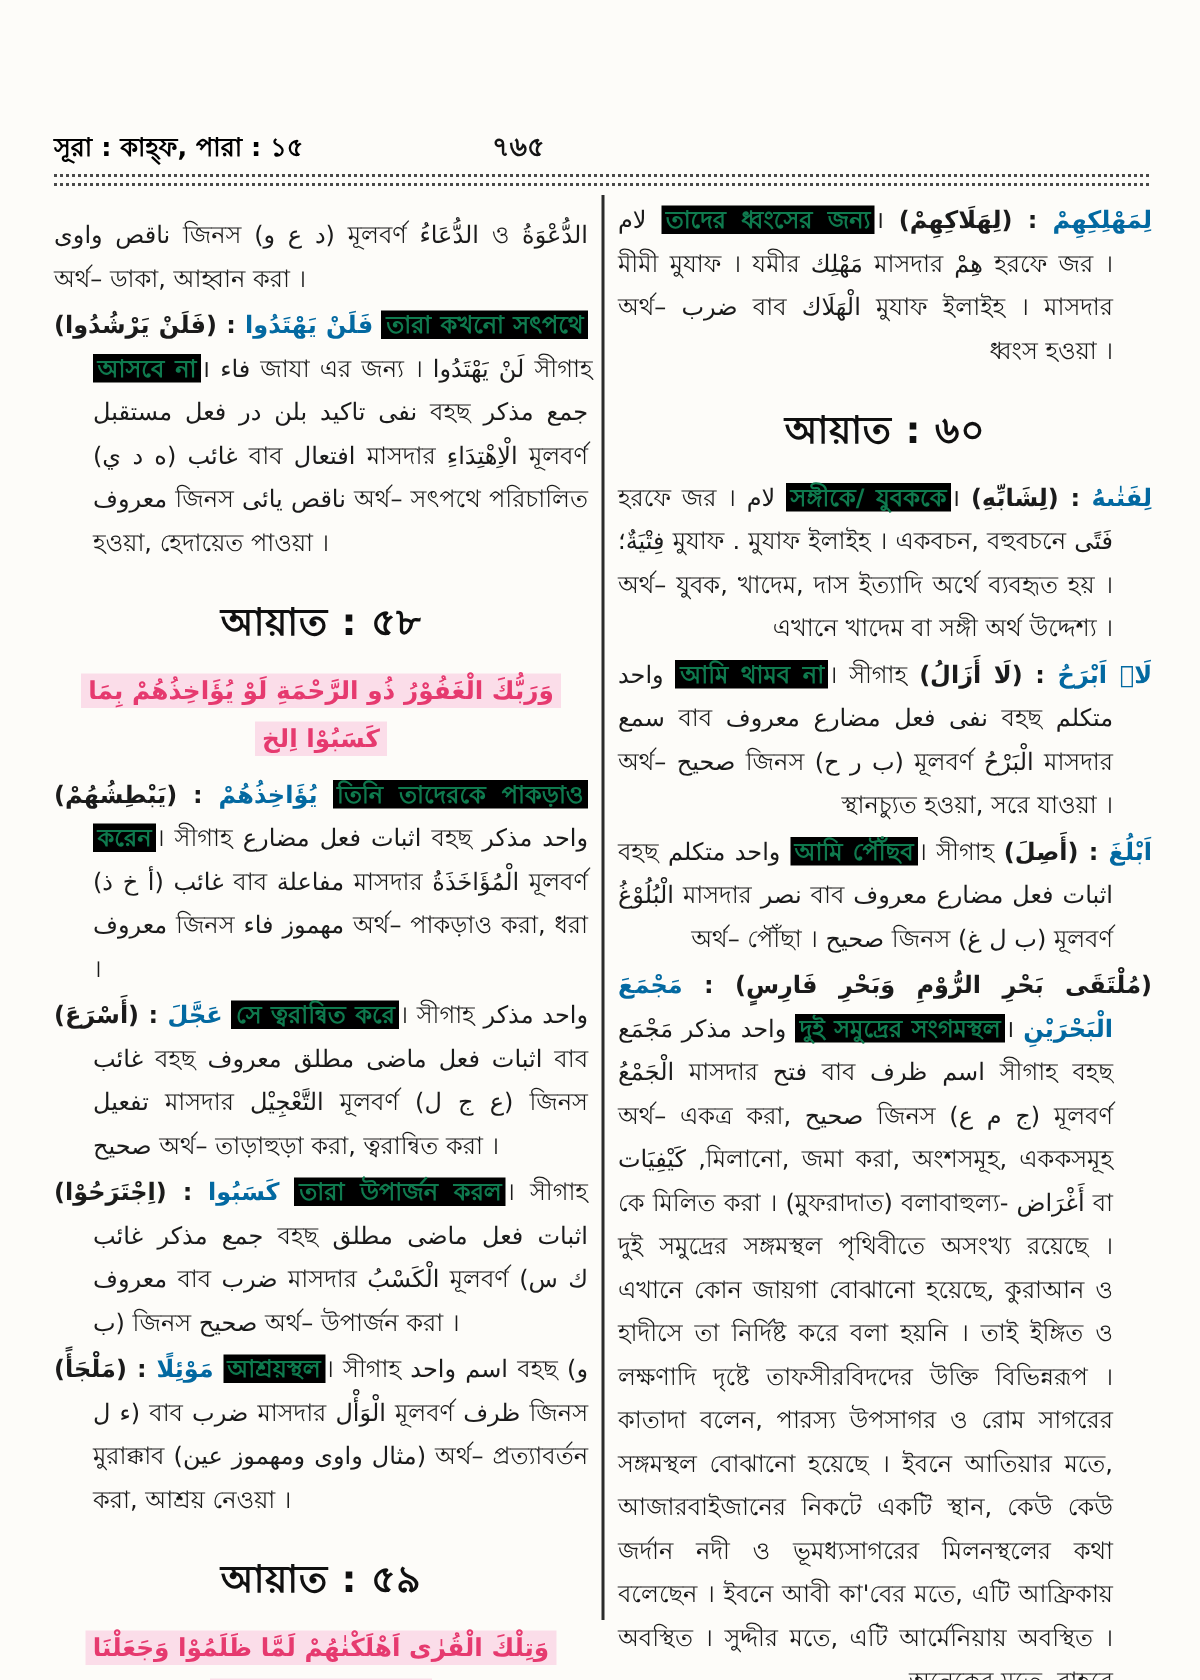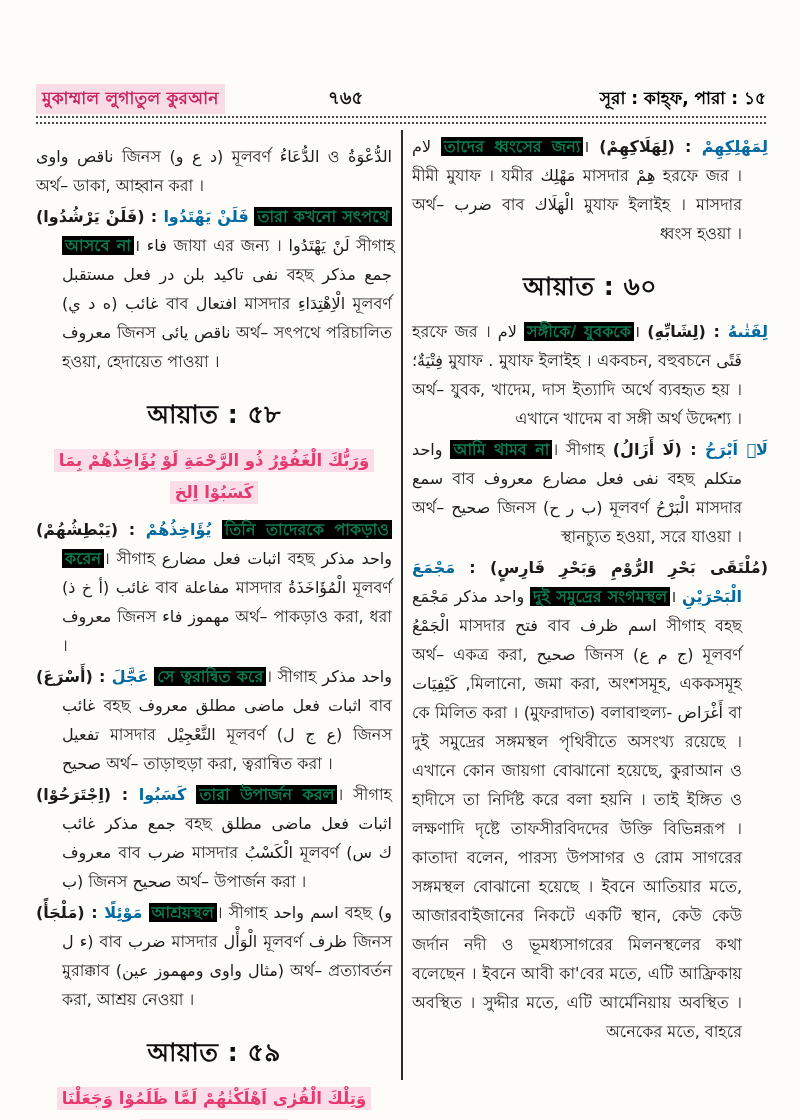--- a/index.html
+++ b/index.html
@@ -74,21 +74,20 @@
     padding:2px 5px;
     -webkit-box-decoration-break:clone;box-decoration-break:clone;
   }
 </style>
 </head>
 <body>
 
 <div class="page">
 
   <div class="header">
-    <span class="book-title">মুকাম্মাল লুগাতুল কুরআন</span>
     <span class="page-number">৭৬৫</span>
     <span class="surah-info">সূরা : কাহ্‌ফ, পারা : ১৫</span>
   </div>
   <div class="header-rule"></div>
 
   <div class="columns">
 
     <div class="col left">
 
       <p class="body-text cont">ناقص واوى জিনস (د ع و) মূলবর্ণ الدُّعَاءُ ও الدُّعْوَةُ অর্থ– ডাকা, আহ্বান করা ।</p>
@@ -121,18 +120,19 @@
 
       <p class="entry rtl"><span class="hw">لِمَهْلِكِهِمْ</span><span class="colon"> : </span><span class="syn">(لِهَلَاكِهِمْ)</span> <span class="meaning">তাদের ধ্বংসের জন্য</span><span class="entry-body">। لام হরফে জর । هِمْ মাসদার مَهْلِك মীমী মুযাফ । যমীর মুযাফ ইলাইহ । মাসদার الْهَلَاك বাব ضرب অর্থ– ধ্বংস হওয়া ।</span></p>
 
       <h3 class="section">আয়াত : ৬০</h3>
 
 
       <p class="entry rtl"><span class="hw">لِفَتٰىهُ</span><span class="colon"> : </span><span class="syn">(لِشَابِّهِ)</span> <span class="meaning">সঙ্গীকে/ যুবককে</span><span class="entry-body">। لام হরফে জর । فَتًى মুযাফ . মুযাফ ইলাইহ । একবচন, বহুবচনে فِتْيَةٌ؛ অর্থ– যুবক, খাদেম, দাস ইত্যাদি অর্থে ব্যবহৃত হয় । এখানে খাদেম বা সঙ্গী অর্থ উদ্দেশ্য ।</span></p>
 
       <p class="entry rtl"><span class="hw">لَاۤ اَبْرَحُ</span><span class="colon"> : </span><span class="syn">(لَا أَزَالُ)</span> <span class="meaning">আমি থামব না</span><span class="entry-body">। সীগাহ واحد متكلم বহছ نفى فعل مضارع معروف বাব سمع মাসদার الْبَرْحُ মূলবর্ণ (ب ر ح) জিনস صحيح অর্থ– স্থানচ্যুত হওয়া, সরে যাওয়া ।</span></p>
 
+      <p class="entry rtl"><span class="hw">اَبْلُغَ</span><span class="colon"> : </span><span class="syn">(أَصِلَ)</span> <span class="meaning">আমি পৌঁছব</span><span class="entry-body">। সীগাহ واحد متكلم বহছ اثبات فعل مضارع معروف বাব نصر মাসদার الْبُلُوْغُ মূলবর্ণ (ب ل غ) জিনস صحيح অর্থ– পৌঁছা ।</span></p>
 
       <p class="entry rtl"><span class="syn">(مُلْتَقَى بَحْرِ الرُّوْمِ وَبَحْرِ فَارِسٍ)</span><span class="colon"> : </span><span class="hw">مَجْمَعَ الْبَحْرَيْنِ</span> <span class="meaning">দুই সমুদ্রের সংগমস্থল</span><span class="entry-body">। واحد مذكر مَجْمَع সীগাহ বহছ اسم ظرف বাব فتح মাসদার الْجَمْعُ মূলবর্ণ (ج م ع) জিনস صحيح অর্থ– একত্র করা, মিলানো, জমা করা, অংশসমূহ, এককসমূহ, كَيْفِيَات বা أَغْرَاض -কে মিলিত করা । (মুফরাদাত) বলাবাহুল্য দুই সমুদ্রের সঙ্গমস্থল পৃথিবীতে অসংখ্য রয়েছে । এখানে কোন জায়গা বোঝানো হয়েছে, কুরাআন ও হাদীসে তা নির্দিষ্ট করে বলা হয়নি । তাই ইঙ্গিত ও লক্ষণাদি দৃষ্টে তাফসীরবিদদের উক্তি বিভিন্নরূপ । কাতাদা বলেন, পারস্য উপসাগর ও রোম সাগরের সঙ্গমস্থল বোঝানো হয়েছে । ইবনে আতিয়ার মতে, আজারবাইজানের নিকটে একটি স্থান, কেউ কেউ জর্দান নদী ও ভূমধ্যসাগরের মিলনস্থলের কথা বলেছেন । ইবনে আবী কা'বের মতে, এটি আফ্রিকায় অবস্থিত । সুদ্দীর মতে, এটি আর্মেনিয়ায় অবস্থিত । অনেকের মতে, বাহরে</span></p>
 
     </div>
   </div>
 </div>
 
 </body></html>

